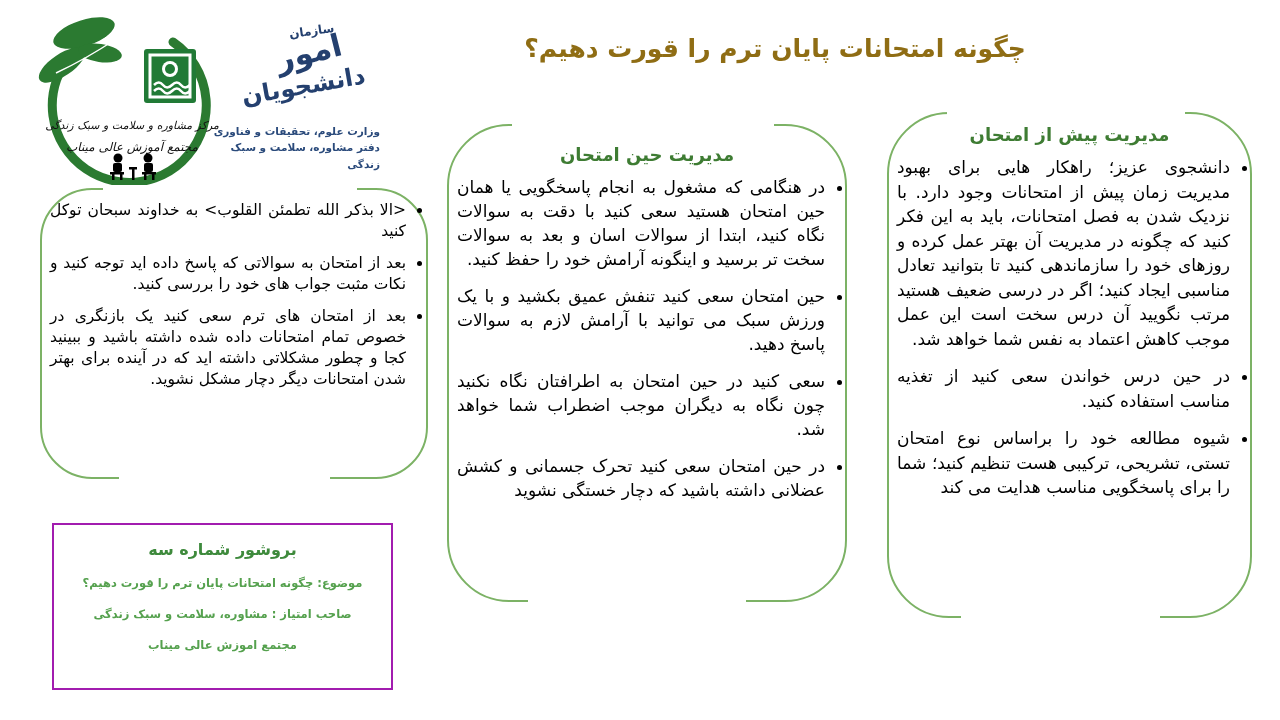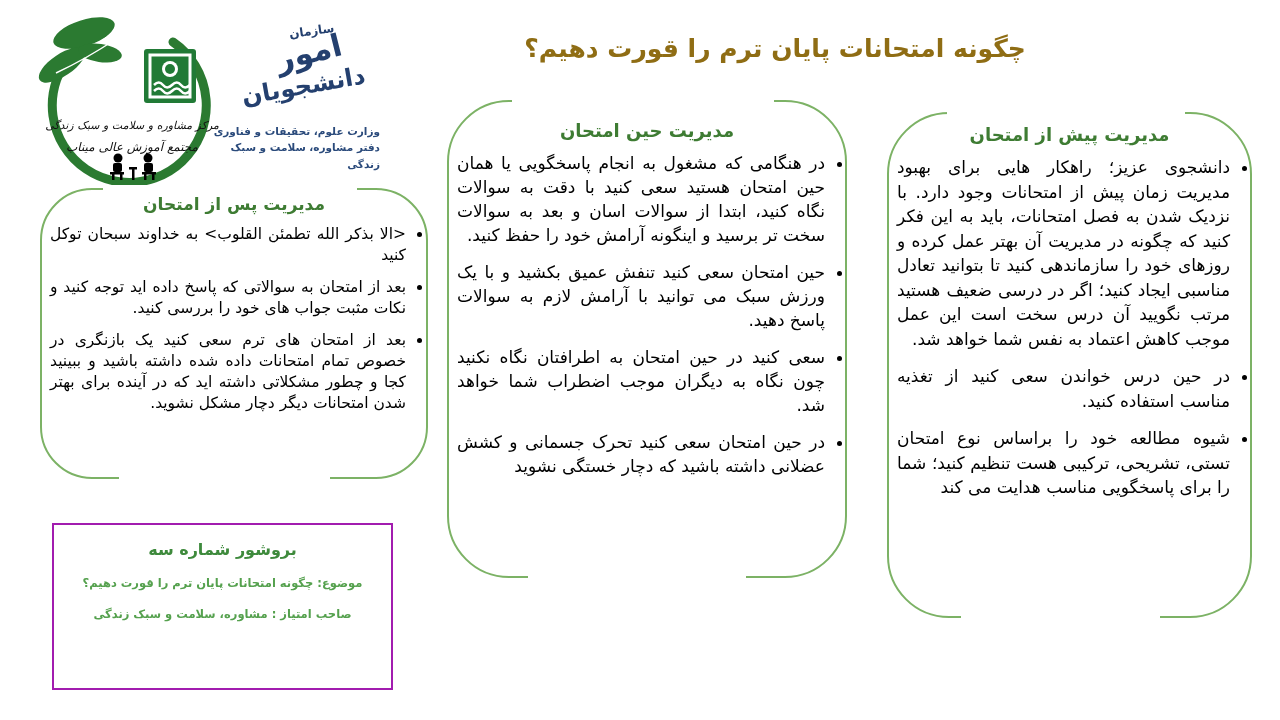--- a/index.html
+++ b/index.html
@@ -31,21 +31,21 @@
     margin:0;text-align:center;color:#3e7c33;font-size:18px;font-weight:bold;
   }
   .bubble ul{margin:10px 0 0 0;padding:0 20px 0 8px;}
   .bubble li{
     color:#000;text-align:justify;text-align-last:right;direction:rtl;
     margin-bottom:13px;
   }
   .box-before{left:887px;top:112px;width:361px;height:502px;border-radius:62px;}
   .box-before h2{margin-top:10px;}
   .box-before li{font-size:17px;line-height:24.5px;margin-top:9px;}
-  .box-during{left:447px;top:100px;width:396px;height:474px;border-radius:62px;}
+  .box-during{left:447px;top:124px;width:396px;height:474px;border-radius:62px;}
   .box-during h2{margin-top:18px;}
   .box-during li{font-size:17px;line-height:24px;}
   .box-after{left:40px;top:188px;width:384px;height:287px;border-radius:52px;}
   .box-after h2{margin-top:4px;font-size:17px;}
   .box-after li{font-size:15.5px;line-height:21px;margin-bottom:11px;}
   
   .brochure-box{
     position:absolute;left:52px;top:523px;width:337px;height:163px;
     border:2px solid #a21caf;background:#fff;text-align:center;direction:rtl;
   }
@@ -120,27 +120,27 @@
       <li>در هنگامی که مشغول به انجام پاسخگویی یا همان حین امتحان هستید سعی کنید با دقت به سوالات نگاه کنید، ابتدا از سوالات اسان و بعد به سوالات سخت تر برسید و اینگونه آرامش خود را حفظ کنید.</li>
       <li>حین امتحان سعی کنید تنفش عمیق بکشید و با یک ورزش سبک می توانید با آرامش لازم به سوالات پاسخ دهید.</li>
       <li>سعی کنید در حین امتحان به اطرافتان نگاه نکنید چون نگاه به دیگران موجب اضطراب شما خواهد شد.</li>
       <li>در حین امتحان سعی کنید تحرک جسمانی و کشش عضلانی داشته باشید که دچار خستگی نشوید</li>
     </ul>
   </div>
 
   <div class="bubble box-after">
     <span class="gap-top"></span>
     <span class="gap-bottom"></span>
-    <h2>مدیریت پس از امتحان</h2>
     <ul>
       <li>&lt;الا بذکر الله تطمئن القلوب&gt; به خداوند سبحان توکل کنید</li>
       <li>بعد از امتحان به سوالاتی که پاسخ داده اید توجه کنید و نکات مثبت جواب های خود را بررسی کنید.</li>
       <li>بعد از امتحان های ترم سعی کنید یک بازنگری در خصوص تمام امتحانات داده شده داشته باشید و ببینید کجا و چطور مشکلاتی داشته اید که در آینده برای بهتر شدن امتحانات دیگر دچار مشکل نشوید.</li>
     </ul>
   </div>
 
   <div class="brochure-box">
     <div class="b-title">بروشور شماره سه</div>
     <div class="b-line">موضوع: چگونه امتحانات پایان ترم را قورت دهیم؟</div>
     <div class="b-line">صاحب امتیاز : مشاوره، سلامت و سبک زندگی</div>
+    <div class="b-line">مجتمع اموزش عالی میناب</div>
   </div>
 
 </div>
 
 </body></html>

